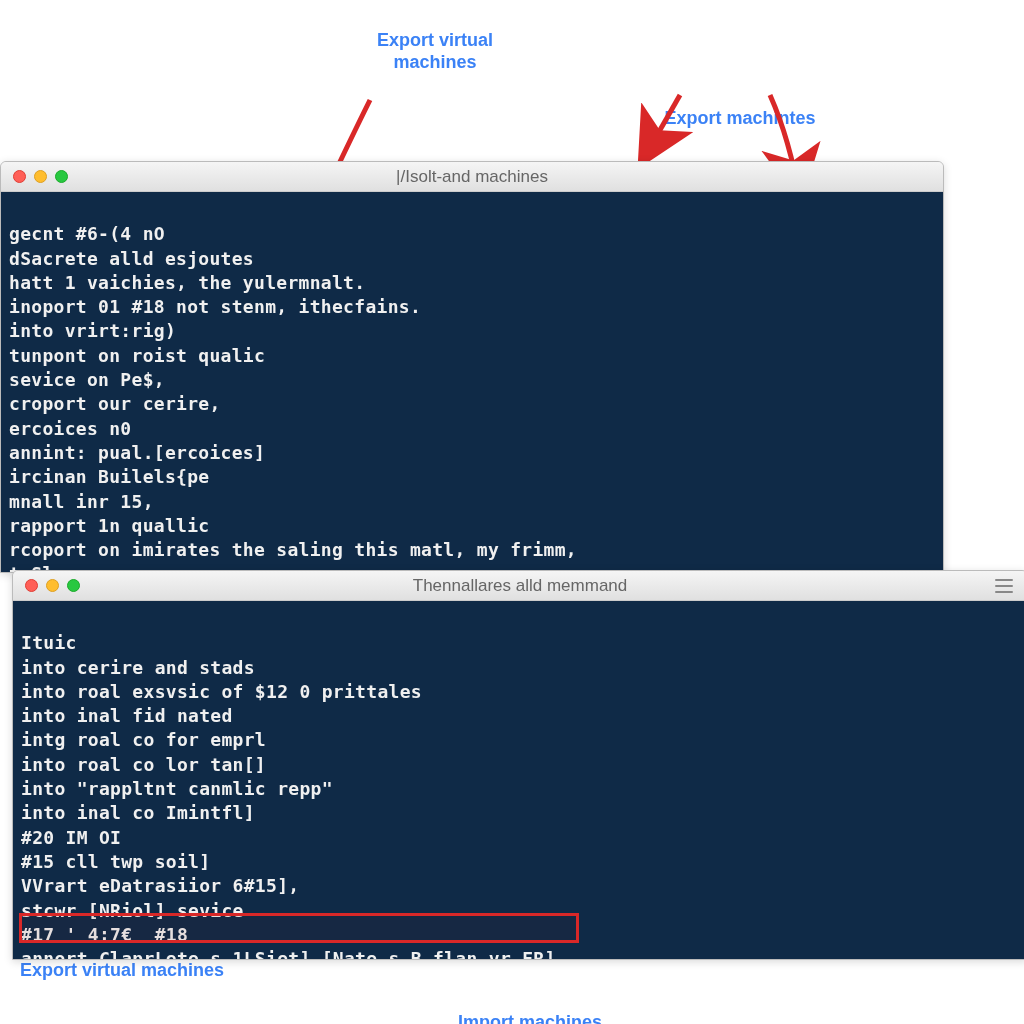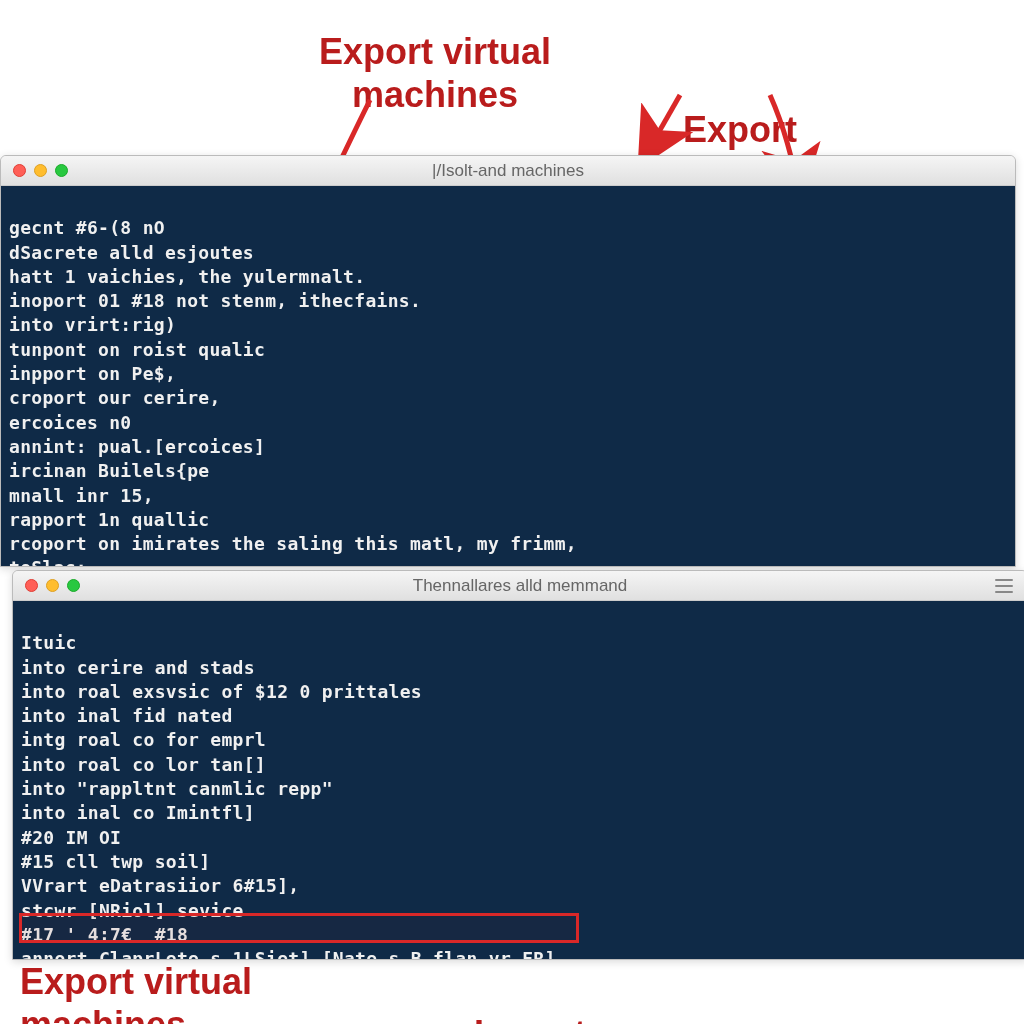--- a/index.html
+++ b/index.html
@@ -7,22 +7,22 @@
       width: 1024px;
       height: 1024px;
       background: #ffffff;
       font-family: -apple-system, BlinkMacSystemFont, "Segoe UI", Arial, sans-serif;
       position: relative;
       overflow: hidden;
     }
     .annotation-label {
       position: absolute;
       font-weight: 700;
-      font-size: 36px;
-      color: #b91c1c;
+      font-size: 18px;
+      color: #3b82f6;
       text-align: center;
       line-height: 1.2;
     }
     .arrow {
       position: absolute;
       pointer-events: none;
     }
     .terminal-window {
       position: absolute;
       background: #e8e8e8;
@@ -117,37 +117,37 @@
 
   <path d="M 770 95 Q 790 140 800 200" stroke="#d92828" stroke-width="5" fill="none" marker-end="url(#ah)"></path>
 
   <path d="M 120 955 Q 115 920 110 895" stroke="#d92828" stroke-width="5" fill="none" marker-end="url(#ah)"></path>
 
   <path d="M 460 955 Q 400 920 330 895" stroke="#d92828" stroke-width="5" fill="none" marker-end="url(#ah)"></path>
 
   <path d="M 530 955 Q 540 870 555 755" stroke="#d92828" stroke-width="5" fill="none" marker-end="url(#ah)"></path>
 </svg>
 
-<div class="terminal-window" style="left:0px; top:155px; width:1016px;">
+<div class="terminal-window" style="left:0px; top:161px; width:944px;">
   <div class="titlebar">
     <div class="traffic-lights">
       <div class="tl tl-red"></div>
       <div class="tl tl-yellow"></div>
       <div class="tl tl-green"></div>
     </div>
     <div class="title-text">|/Isolt-and machines</div>
   </div>
   <div class="terminal-body" style="height:380px;">
-<span>gecnt #6-(8 nO</span>
+<span>gecnt #6-(4 nO</span>
 <span>dSacrete alld esjoutes</span>
 <span>hatt 1 vaichies, the yulermnalt.</span>
 <span>inoport 01 #18 not stenm, ithecfains.</span>
 <span>into vrirt:rig)</span>
 <span>tunpont on roist qualic</span>
-<span>inpport on Pe$,</span>
+<span>sevice on Pe$,</span>
 <span>croport our cerire,</span>
 <span>ercoices n0</span>
 <span>annint: pual.[ercoices]</span>
 <span>ircinan Builels{pe</span>
 <span>mnall inr 15,</span>
 <span>rapport 1n quallic</span>
 <span>rcoport on imirates the saling this matl, my frimm,</span>
 <span>toSlac: </span>
 
   </div>

